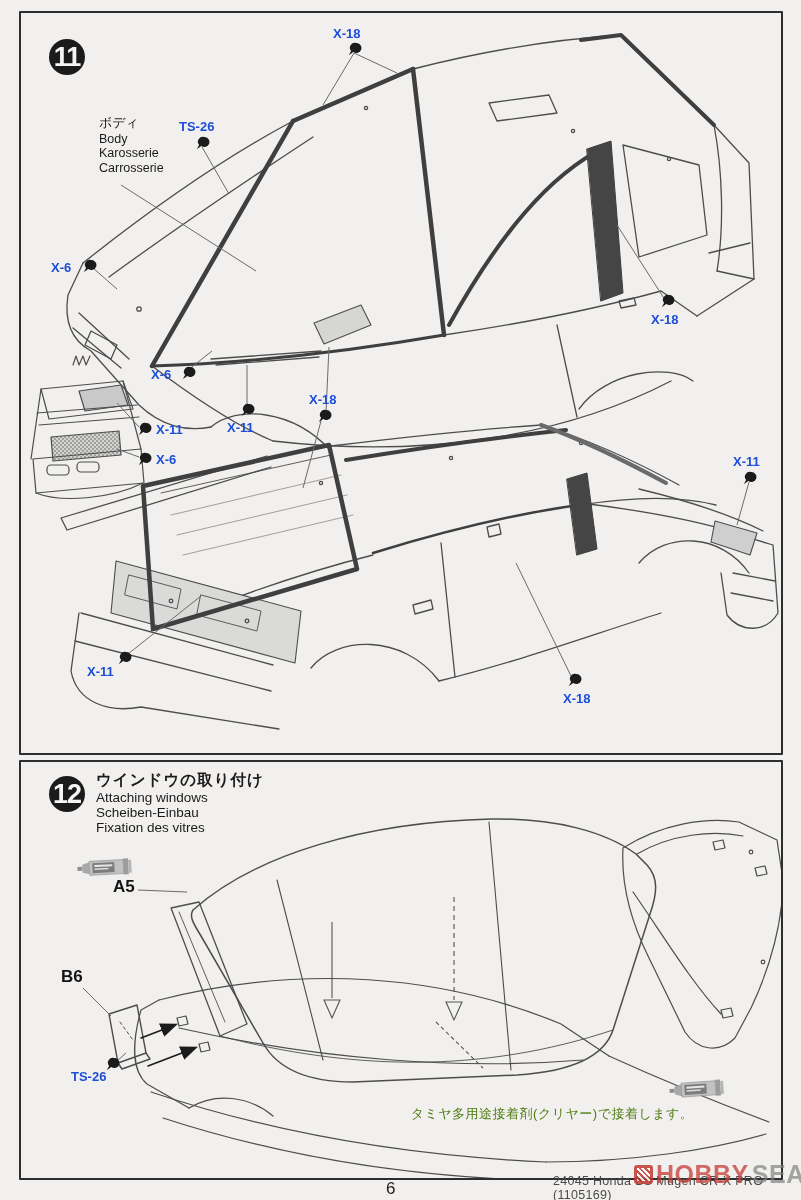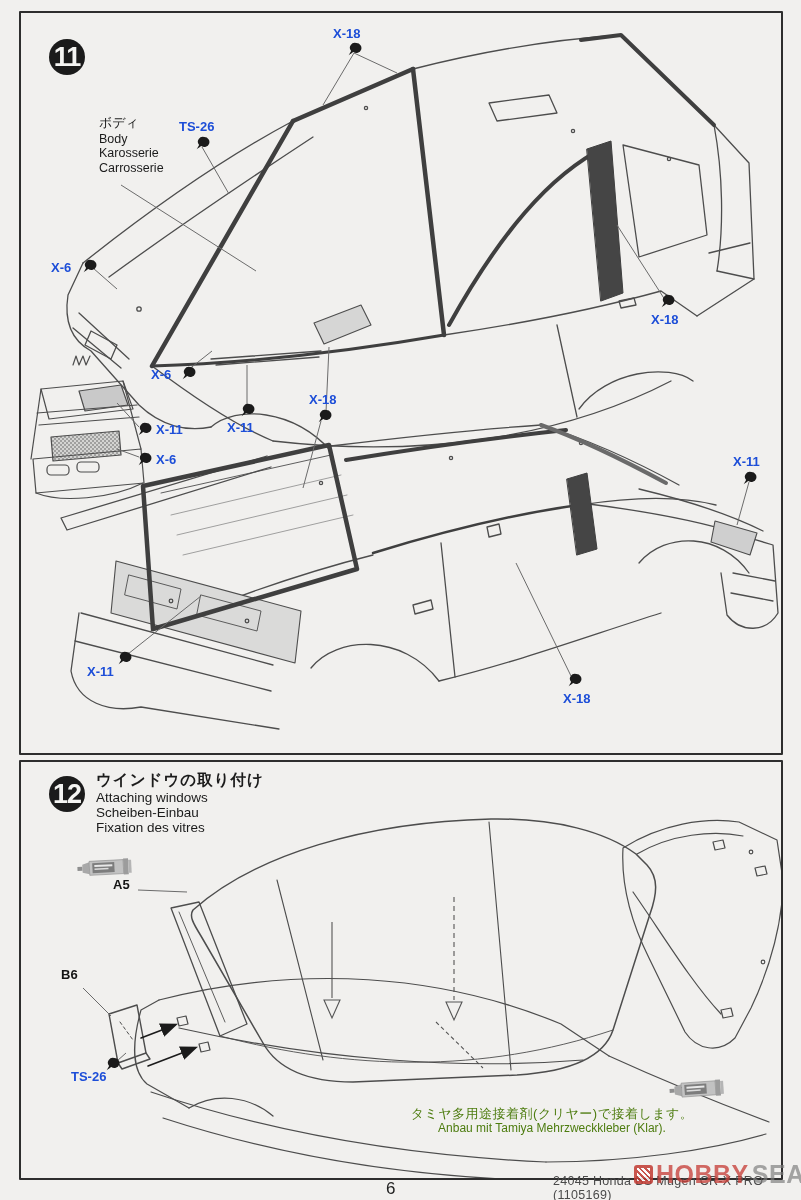--- a/index.html
+++ b/index.html
@@ -8,21 +8,21 @@
   .panel{position:absolute;border:2px solid #2e2e2e;border-radius:1px;background:transparent;}
   #panel11{left:19px;top:11px;width:760px;height:740px;}
   #panel12{left:19px;top:760px;width:760px;height:416px;}
   .art{position:absolute;left:0;top:0;}
   .step-badge{position:absolute;width:36px;height:36px;border-radius:50%;background:#1b1b1b;color:#f4f4f2;
     font-weight:bold;font-size:27px;display:flex;align-items:center;justify-content:center;letter-spacing:-1px;}
   .titles{position:absolute;line-height:15px;font-size:13.5px;color:#1b1b1b;}
   .titles .ja{font-size:15.5px;font-weight:bold;margin-bottom:3px;letter-spacing:1px;}
   .callout{position:absolute;font-size:13px;font-weight:bold;color:#1d4ed8;white-space:nowrap;}
   .picon{position:absolute;width:17px;height:17px;}
-  .part-label{position:absolute;font-size:13px;font-weight:bold;color:#141414;}
+  .part-label{position:absolute;font-size:17px;font-weight:bold;color:#141414;}
   .body-label{position:absolute;font-size:12.5px;line-height:14.5px;color:#1b1b1b;}
   .body-label .ja{font-size:13px;margin-bottom:1px;}
   .glue-note{position:absolute;text-align:center;font-size:12px;line-height:11.5px;color:#4d7c0f;}
   .glue-note .ja{font-size:13px;line-height:14px;margin-bottom:2px;letter-spacing:.5px;}
   .page-number{position:absolute;font-size:17px;color:#222;}
   .footer-code{position:absolute;font-size:12.5px;color:#4a4a4a;letter-spacing:.3px;}
   .watermark{position:absolute;display:flex;align-items:center;gap:3px;opacity:.85;}
   .watermark .logo{width:19px;height:19px;border-radius:3px;background:#c23a32;position:relative;}
   .watermark .logo:before{content:"";position:absolute;left:3px;top:3px;right:3px;bottom:3px;
     background:repeating-linear-gradient(45deg,#fff 0 2px,#c23a32 2px 4px);}
@@ -323,21 +323,20 @@
     <div class="part-label" style="left:92px;top:115px;">A5</div>
     <div class="part-label" style="left:40px;top:205px;">B6</div>
 
     <svg class="picon" style="left:83px;top:294px;" viewBox="0 0 17 17">
         <path d="M10.5,2a5,5 0 1 1 -3.2,8.9c-.9.5-3,2.1-4.6,3.3l2.4-4.2A5,5 0 0 1 10.5,2z" fill="#1b1b1b"></path>
       </svg>
     <div class="callout" style="left:50px;top:307px;">TS-26</div>
 
     <div class="glue-note" style="right:19px;top:345px;width:420px;">
       <div class="ja">タミヤ多用途接着剤(クリヤー)で接着します。</div>
-      <div>Anbau mit Tamiya Mehrzweckkleber (Klar).</div>
     </div>
   </div>
 
   <div class="page-number" style="left:386px;top:1179px;">6</div>
   <div class="footer-code" style="left:553px;top:1174px;">24045  Honda BS Mugen CR-X PRO (1105169)</div>
   <div class="watermark" style="left:634px;top:1160px;">
     <span class="logo"></span>
     <span class="wm1">HOBBY</span>
     <span class="wm2">SEARCH</span>
   </div>

